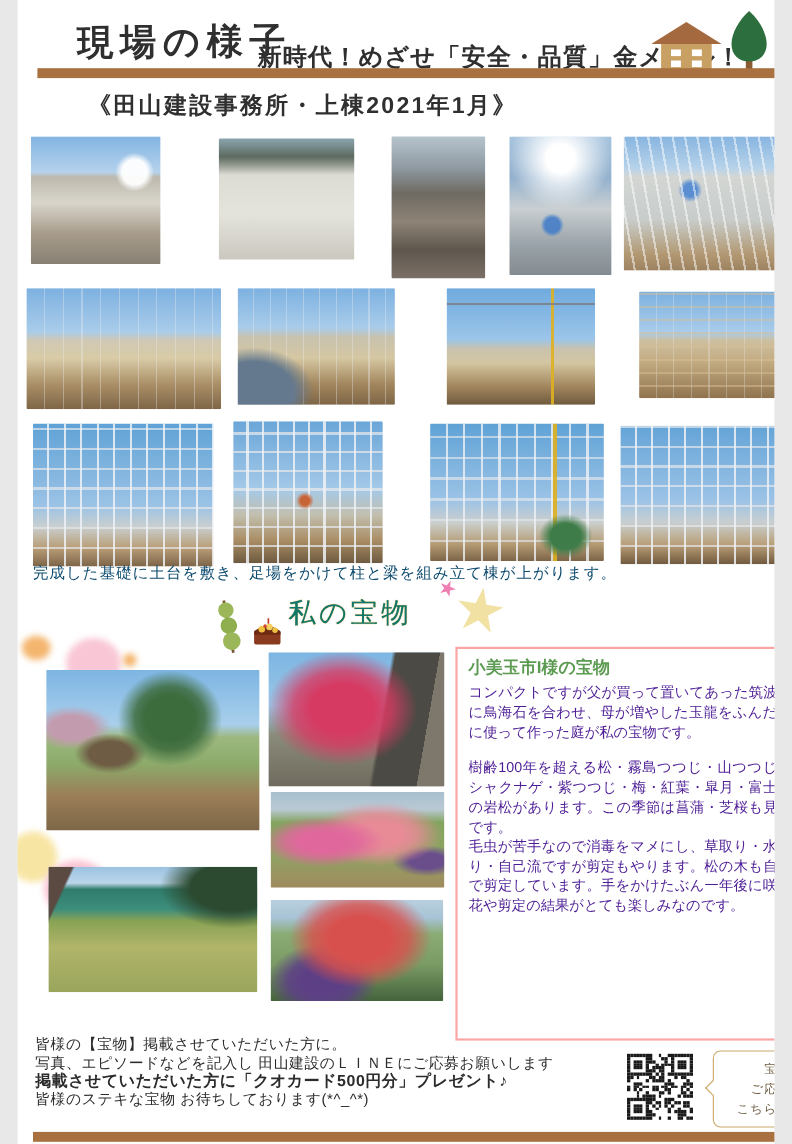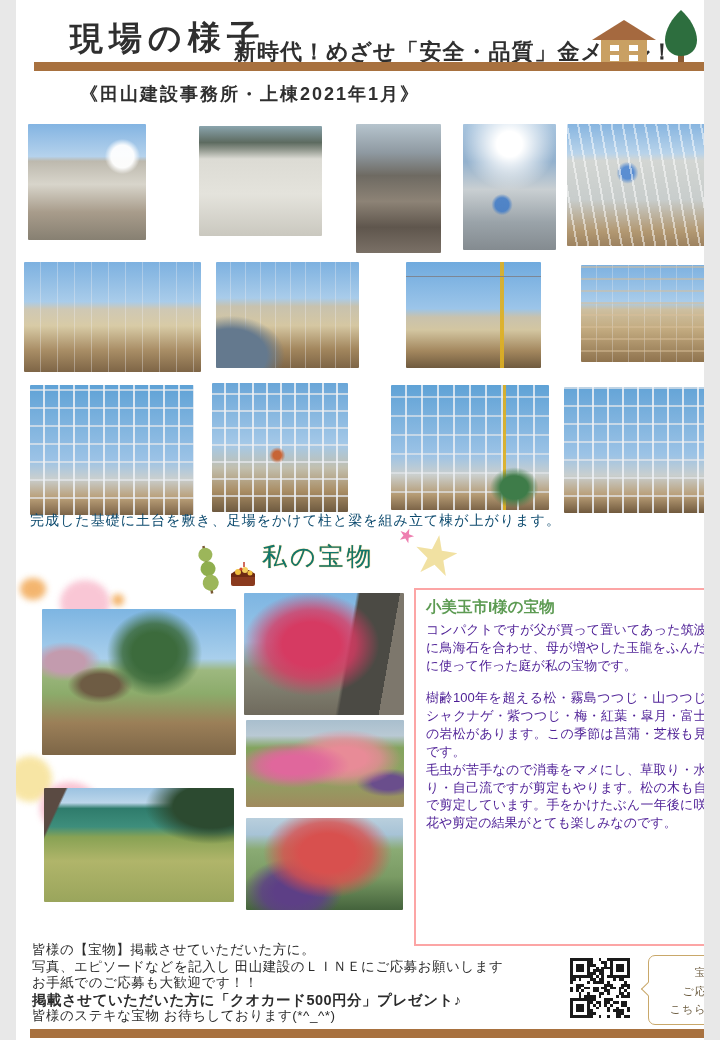--- a/index.html
+++ b/index.html
@@ -5,21 +5,21 @@
   html,body{margin:0;padding:0;background:#e8e8e8;}
   .page{position:relative;width:688px;height:1040px;margin:0 auto;background:#fff;overflow:hidden;
         font-family:"Liberation Sans","DejaVu Sans",sans-serif;color:#323232;}
 
   
   .main-title{position:absolute;left:54px;top:16px;font-size:33px;font-weight:700;letter-spacing:6px;color:#2f2f2f;transform:rotate(-.6deg);}
   .tagline{position:absolute;left:218px;top:37px;font-size:22px;font-weight:700;letter-spacing:1px;color:#2f2f2f;}
   .hbar{position:absolute;left:18px;top:62px;width:700px;height:9px;}
   .house-ico{position:absolute;left:576px;top:18px;}
   .tree-ico{position:absolute;left:646px;top:10px;}
-  .site-line{position:absolute;left:64px;top:82px;font-size:18px;font-weight:600;letter-spacing:2px;color:#2f2f2f;}
+  .site-line{position:absolute;left:64px;top:82px;font-size:21px;font-weight:600;letter-spacing:2px;color:#2f2f2f;}
 
   
   .ph{position:absolute;border-radius:1px;}
   .c1{left:12px;top:124px;width:118px;height:116px;background:
       radial-gradient(circle at 80% 28%, rgba(255,255,255,.95) 0 9%, transparent 14%),
       linear-gradient(180deg,#83b4e2 0%,#b5d2ec 28%,#bdb9ae 32%,#d8d5cb 52%,#a89c8b 76%,#878072 100%);}
   .c2{left:183px;top:126px;width:123px;height:110px;background:
       linear-gradient(180deg,#8aa4ad 0%,#5d6b60 15%,#8c9389 21%,#dcdbd4 30%,#e4e3dc 62%,#cac8bf 100%);}
   .c3{left:340px;top:124px;width:85px;height:129px;background:
       linear-gradient(180deg,#b6c4cd 0%,#8f9aa2 22%,#6e6a62 40%,#8d8376 60%,#5f564d 80%,#7a7066 100%);}
@@ -203,21 +203,20 @@
       <p class="a-p gap-after">コンパクトですが父が買って置いてあった筑波石に鳥海石を合わせ、母が増やした玉龍をふんだんに使って作った庭が私の宝物です。</p>
       <p class="a-p">樹齢100年を超える松・霧島つつじ・山つつじ・シャクナゲ・紫つつじ・梅・紅葉・皐月・富士山の岩松があります。この季節は菖蒲・芝桜も見事です。</p>
       <p class="a-p gap-after">毛虫が苦手なので消毒をマメにし、草取り・水やり・自己流ですが剪定もやります。松の木も自分で剪定しています。手をかけたぶん一年後に咲く花や剪定の結果がとても楽しみなのです。</p>
     </div>
   </section>
 
   <footer>
     <div class="f-lines">
       <div class="f-line">皆様の【宝物】掲載させていただいた方に。</div>
       <div class="f-line">写真、エピソードなどを記入し 田山建設のＬＩＮＥにご応募お願いします</div>
-      <div class="f-line">お手紙でのご応募も大歓迎です！！</div>
       <div class="f-line bold">掲載させていただいた方に「クオカード500円分」プレゼント♪</div>
       <div class="f-line">皆様のステキな宝物 お待ちしております(*^_^*)</div>
     </div>
     <div class="qr">
         <div class="qcell"></div>
         <div class="qcell"></div>
         <div class="qcell"></div>
         <div class="qcell"></div>
         <div class="qcell"></div>
         <div class="qcell"></div>

